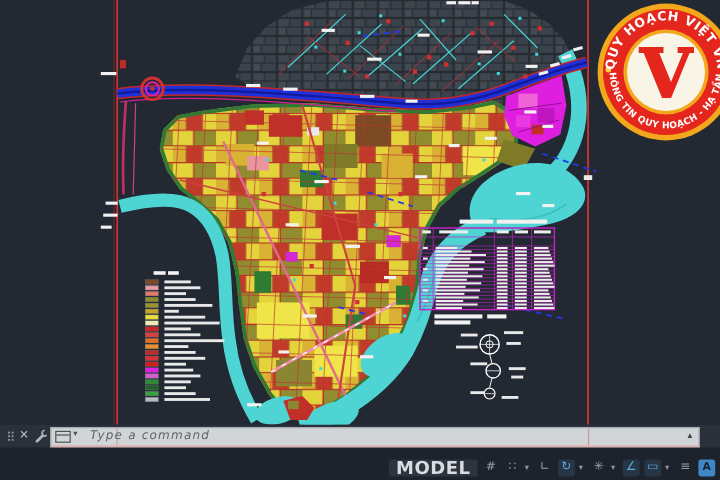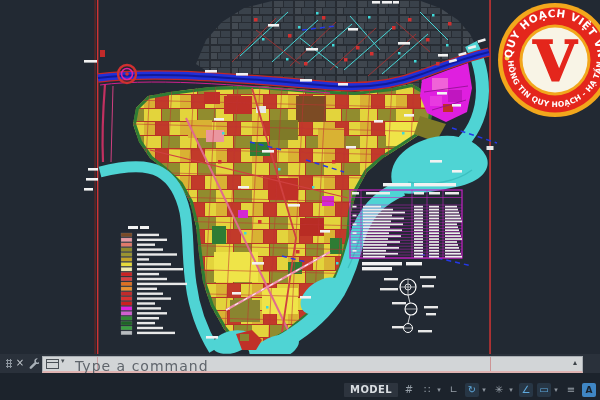--- a/index.html
+++ b/index.html
@@ -15,27 +15,27 @@
       font-size:10px;line-height:16px;text-align:center;cursor:default;}
   .dock .wrench{position:absolute;left:28px;top:3px;}
   .cmdinput{position:absolute;left:42px;top:2px;width:539px;height:14px;
       background:#d2d5d7;border:1px solid #a9aeb3;border-bottom:2px solid #dfb3b1;}
   .cmdinput .seethrough-l{position:absolute;left:54px;top:0;width:1px;height:100%;background:rgba(200,70,70,.35);}
   .cmdinput .seethrough-r{position:absolute;left:447px;top:0;width:1px;height:100%;background:rgba(200,70,70,.45);}
   .cmdtool{position:absolute;left:3px;top:2px;width:22px;height:10px;}
   .cmdtool .pane{position:absolute;left:0;top:0;width:11px;height:8px;border:1px solid #4a5056;}
   .cmdtool .pane:before{content:"";position:absolute;left:0;top:2px;width:11px;height:1px;background:#4a5056;}
   .cmdtool .arr{position:absolute;left:15px;top:-2px;font-size:7px;color:#4a5056;}
-  .cmdtext{position:absolute;left:32px;top:1px;font-size:14px;color:#5f656c;
+  .cmdtext{position:absolute;left:32px;top:1px;font-style:italic;font-size:10px;color:#5f656c;
       letter-spacing:1px;white-space:pre;}
   .cmdup{position:absolute;right:5px;top:1px;font-size:8px;color:#3c4248;}
   
   .bottomstrip{position:absolute;left:0;top:373px;width:600px;height:27px;background:#1c232c;}
   .statusrow{position:absolute;right:4px;top:9px;height:16px;display:flex;align-items:center;gap:1px;}
-  .sbtn{height:14px;line-height:14px;color:#d9dde1;font-size:10px;font-weight:bold;
+  .sbtn{height:14px;line-height:14px;color:#d9dde1;font-size:15px;font-weight:bold;
       letter-spacing:.4px;padding:0 6px;background:#2d343e;border-radius:1px;}
   .sico{width:14px;height:14px;line-height:14px;text-align:center;font-size:10px;color:#97a0a9;margin-left:3px;}
   .sico.on{color:#5fабde;}
   .sico.on{color:#5faade;background:#273645;border-radius:2px;}
   .schev{width:8px;height:14px;line-height:14px;font-size:7px;color:#8d959e;text-align:center;}
   .sico.badge{background:#3f86c4;color:#17212b;font-weight:bold;border-radius:2px;font-size:9px;}
 </style>
 </head>
 <body>
 

